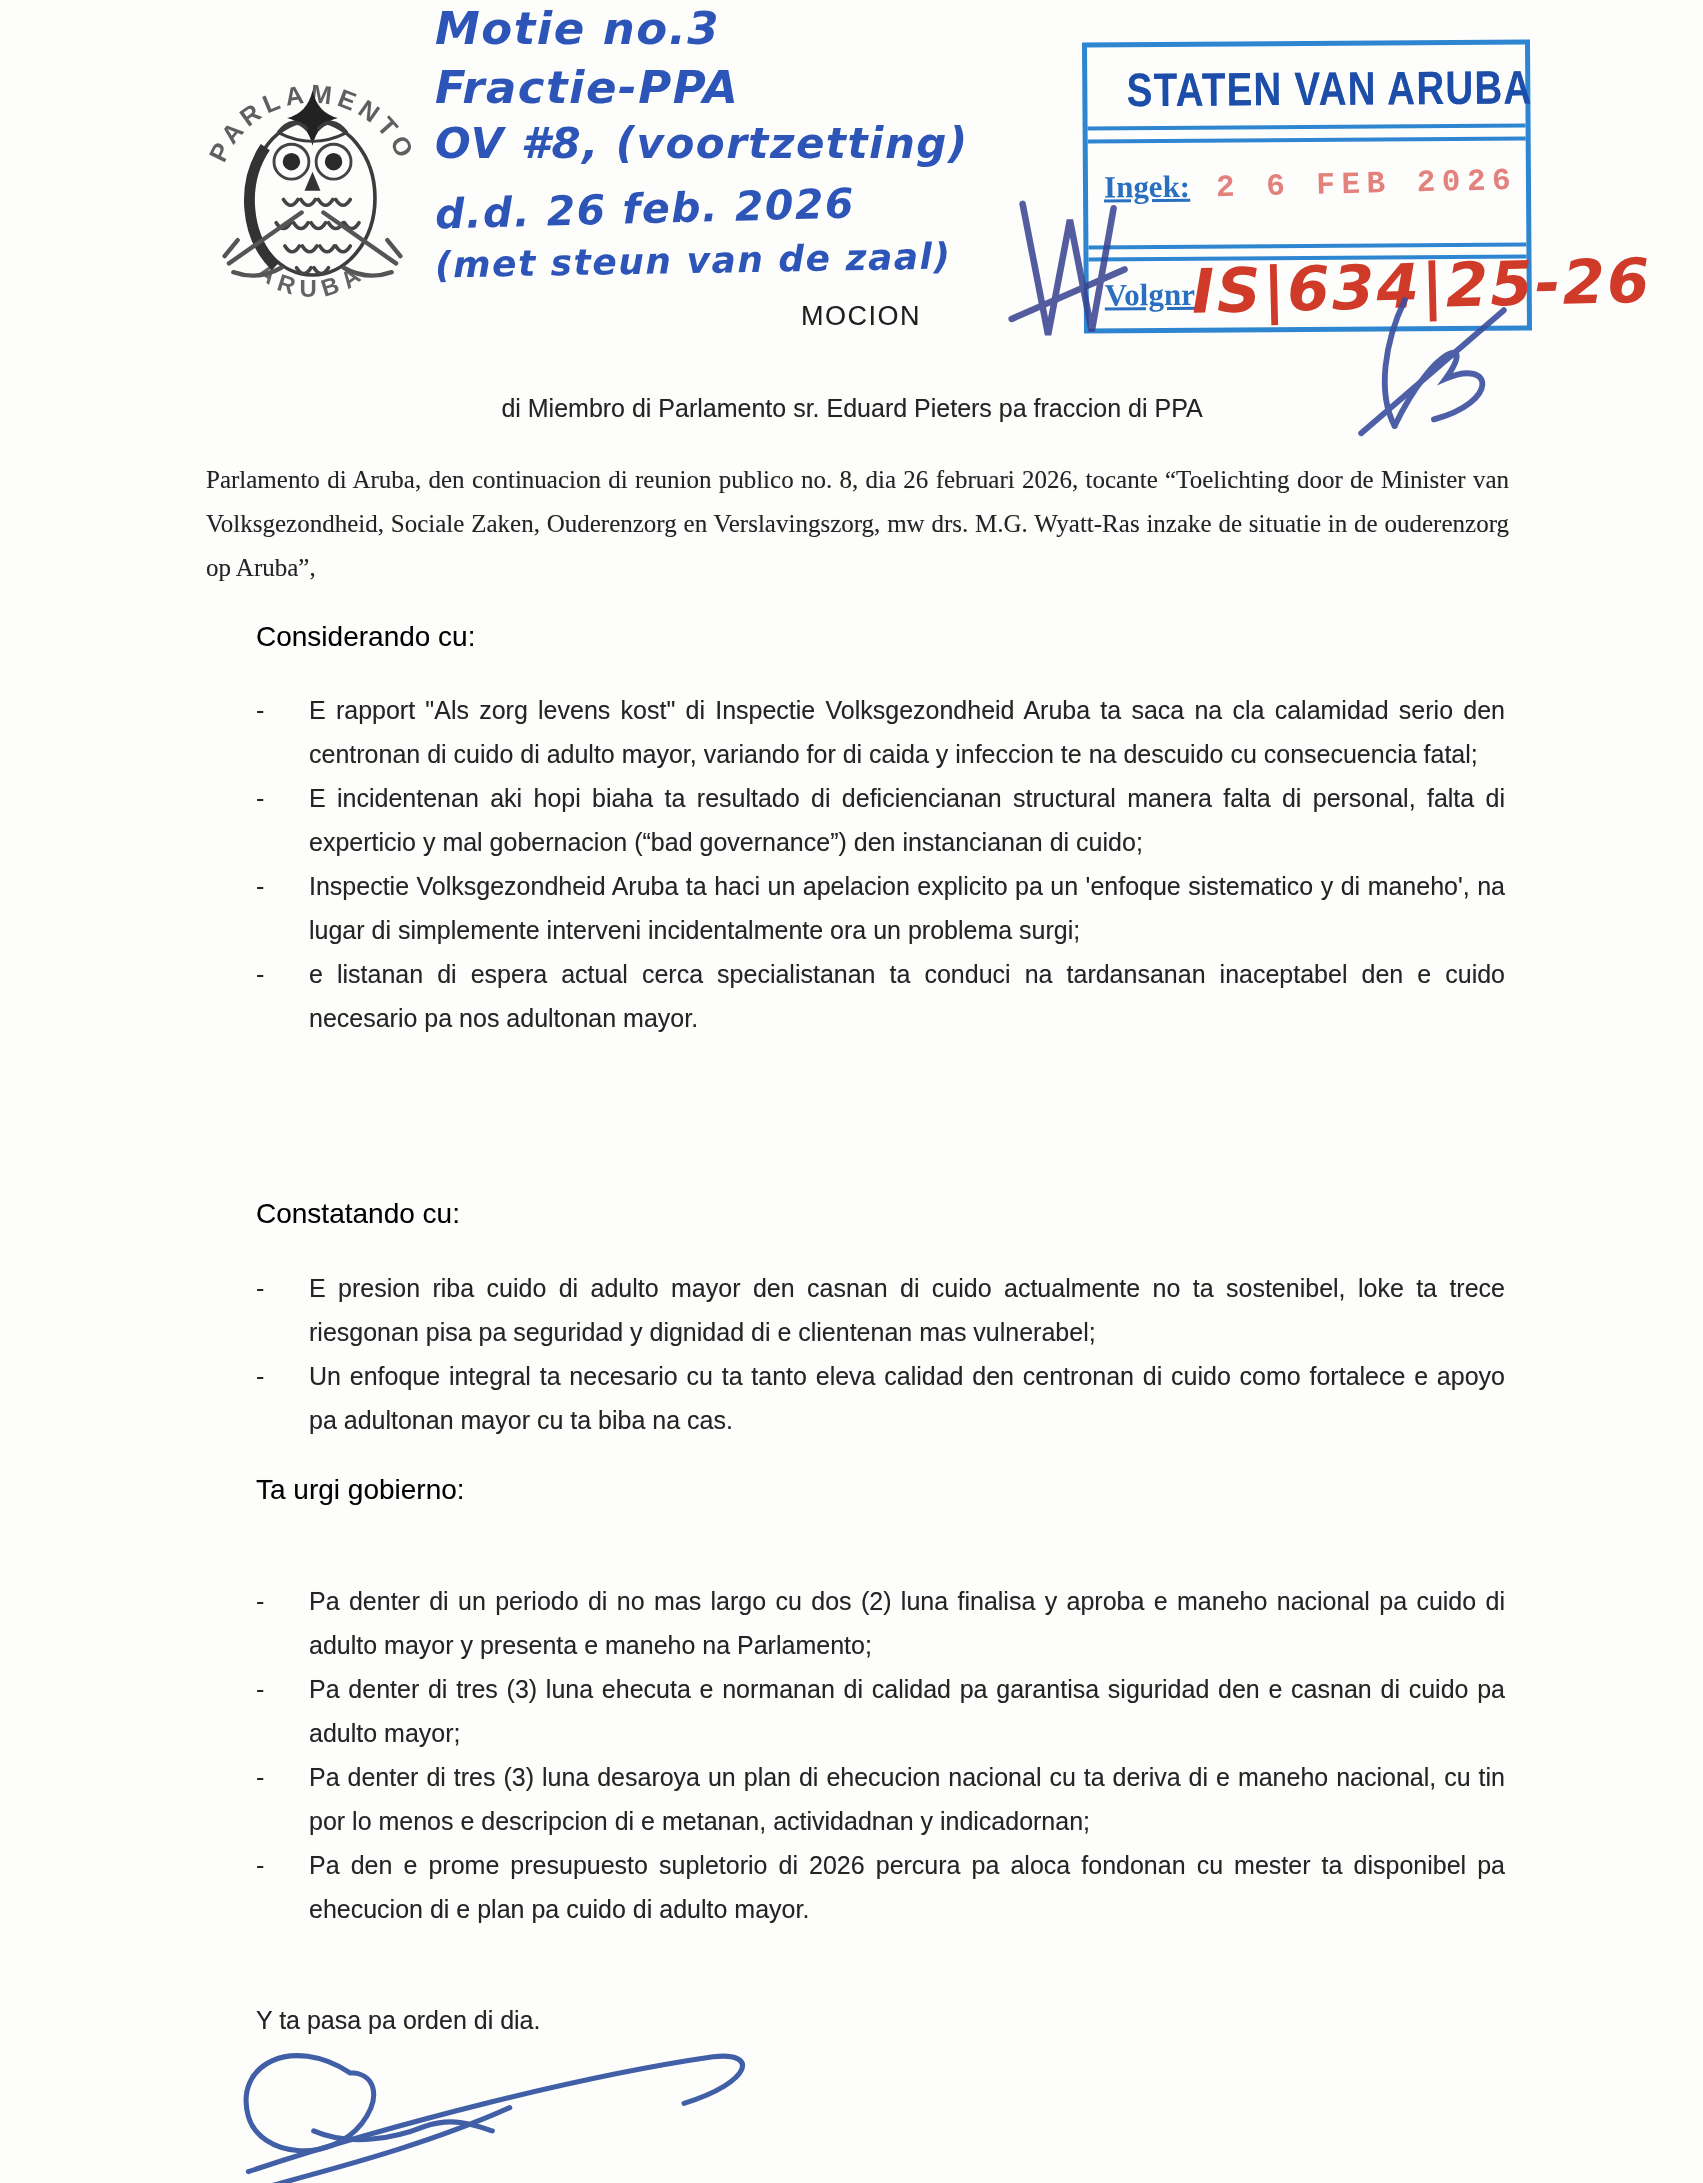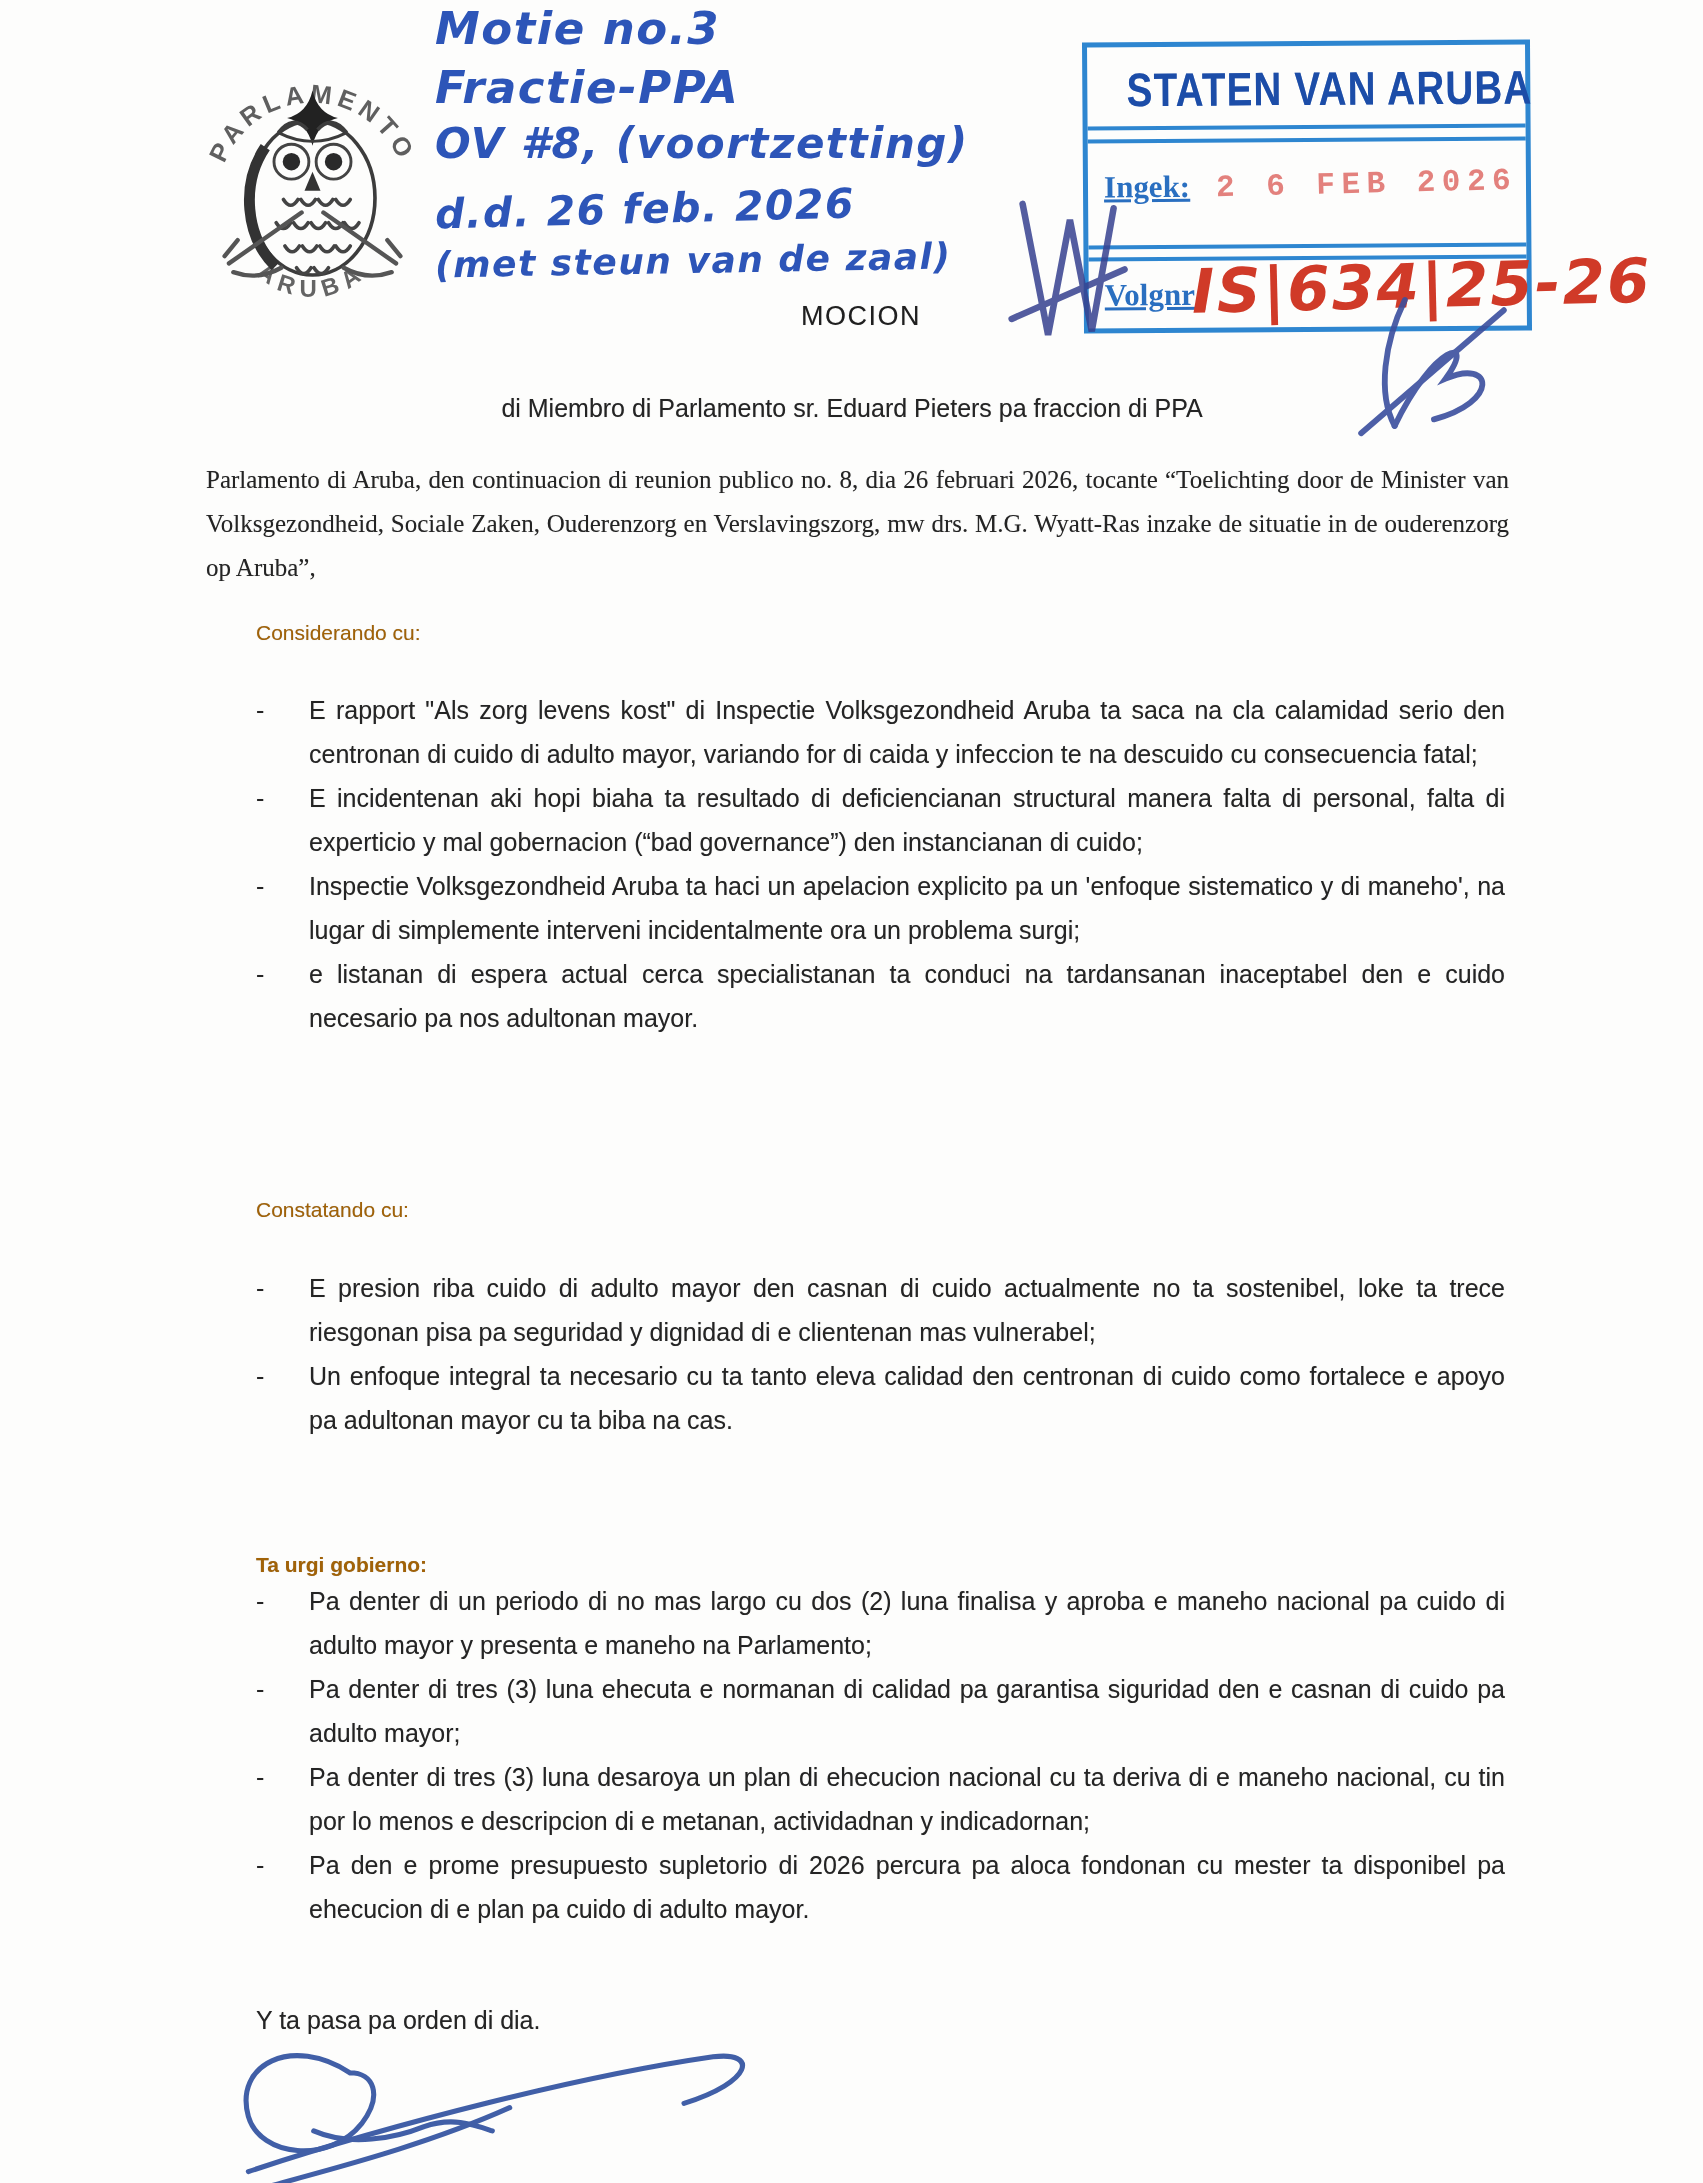--- a/index.html
+++ b/index.html
@@ -10,24 +10,24 @@
     color:#232323;
     overflow:hidden;
   }
   #page{position:relative;width:1704px;height:2183px;background:#fdfdfc;}
 
   
   .doc-text{font-size:25px;line-height:44px;color:#242424;text-shadow:0 0 0.7px rgba(70,70,70,.35);}
   #title{position:absolute;top:301px;left:0;width:1704px;text-align:center;font-size:27px;letter-spacing:1.5px;color:#1f1f1f;text-shadow:0 0 0.7px rgba(60,60,60,.4);margin-left:9px;}
   #subtitle{position:absolute;top:394px;left:0;width:1704px;text-align:center;font-size:25px;color:#242424;text-shadow:0 0 0.7px rgba(60,60,60,.35);}
   #intro{position:absolute;top:458px;left:206px;width:1303px;text-align:justify;margin:0;font-family:Liberation Serif, serif;}
-  .sec-heading{position:absolute;left:256px;font-size:21px;color:#a16207;text-shadow:0 0 0.7px rgba(70,70,70,.35);}
+  .sec-heading{position:absolute;left:256px;font-size:28px;color:#000000;text-shadow:0 0 0.7px rgba(70,70,70,.35);}
   #heading-1{top:621px;}
   #heading-2{top:1198px;}
-  #heading-3{top:1553px;font-weight:bold;}
+  #heading-3{top:1474px;}
   .list{position:absolute;left:256px;width:1249px;}
   #list-1{top:688px;}
   #list-2{top:1266px;}
   #list-3{top:1579px;}
   .li{display:flex;align-items:flex-start;}
   .dash{flex:0 0 53px;width:53px;}
   .li-text{flex:1;margin:0;text-align:justify;}
   #closing{position:absolute;top:1998px;left:256px;}
 
   

